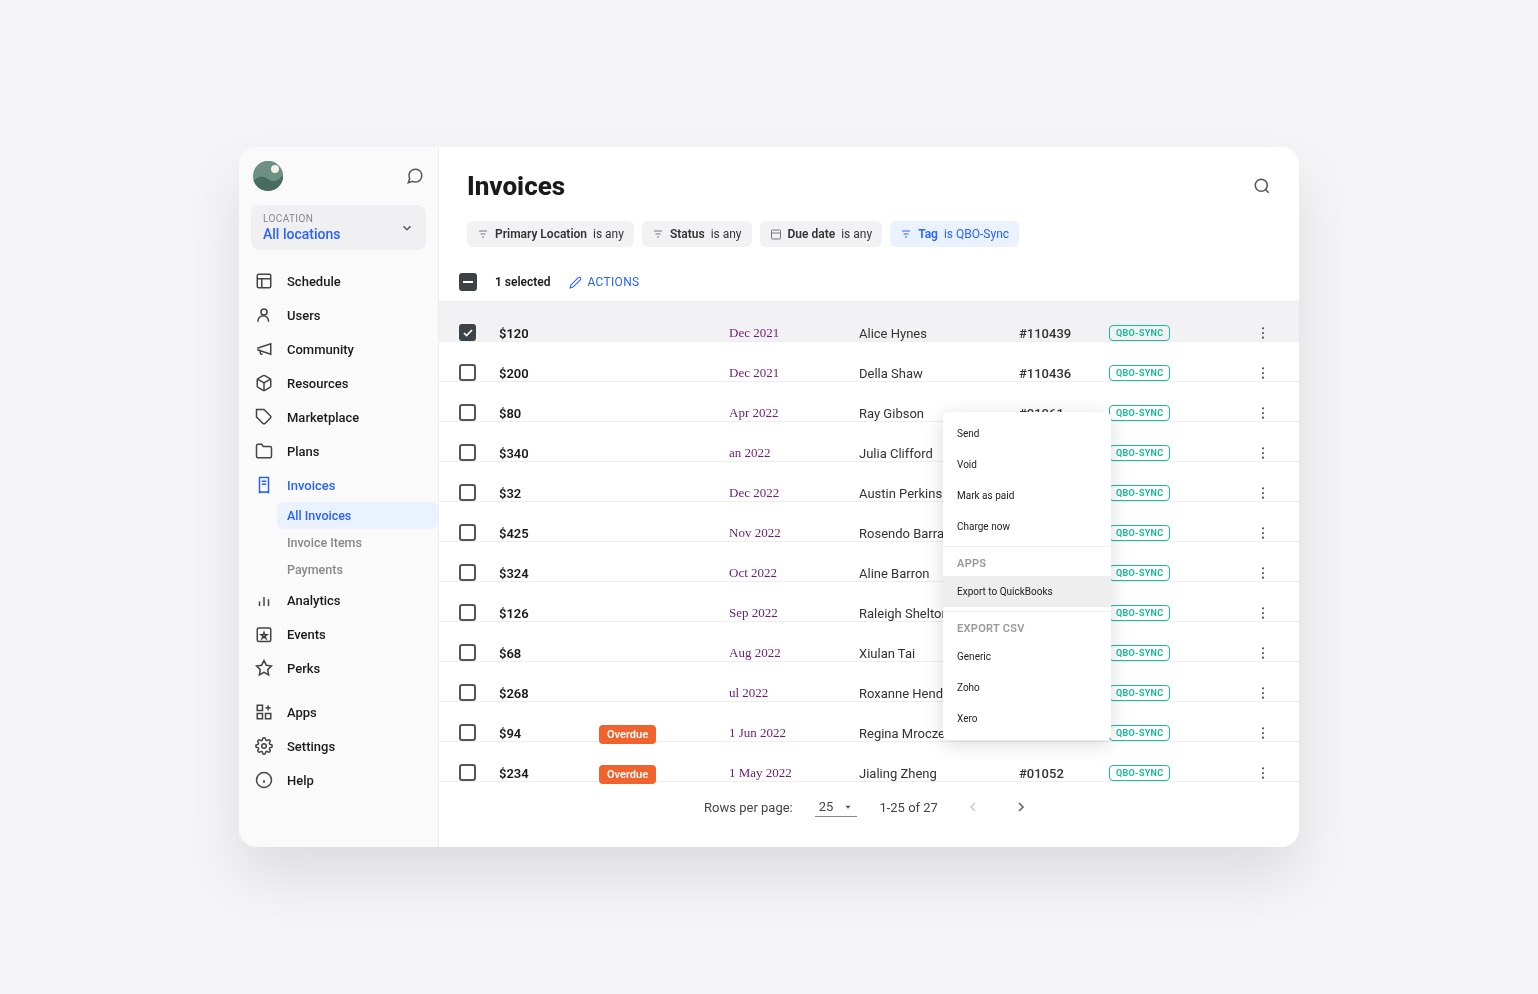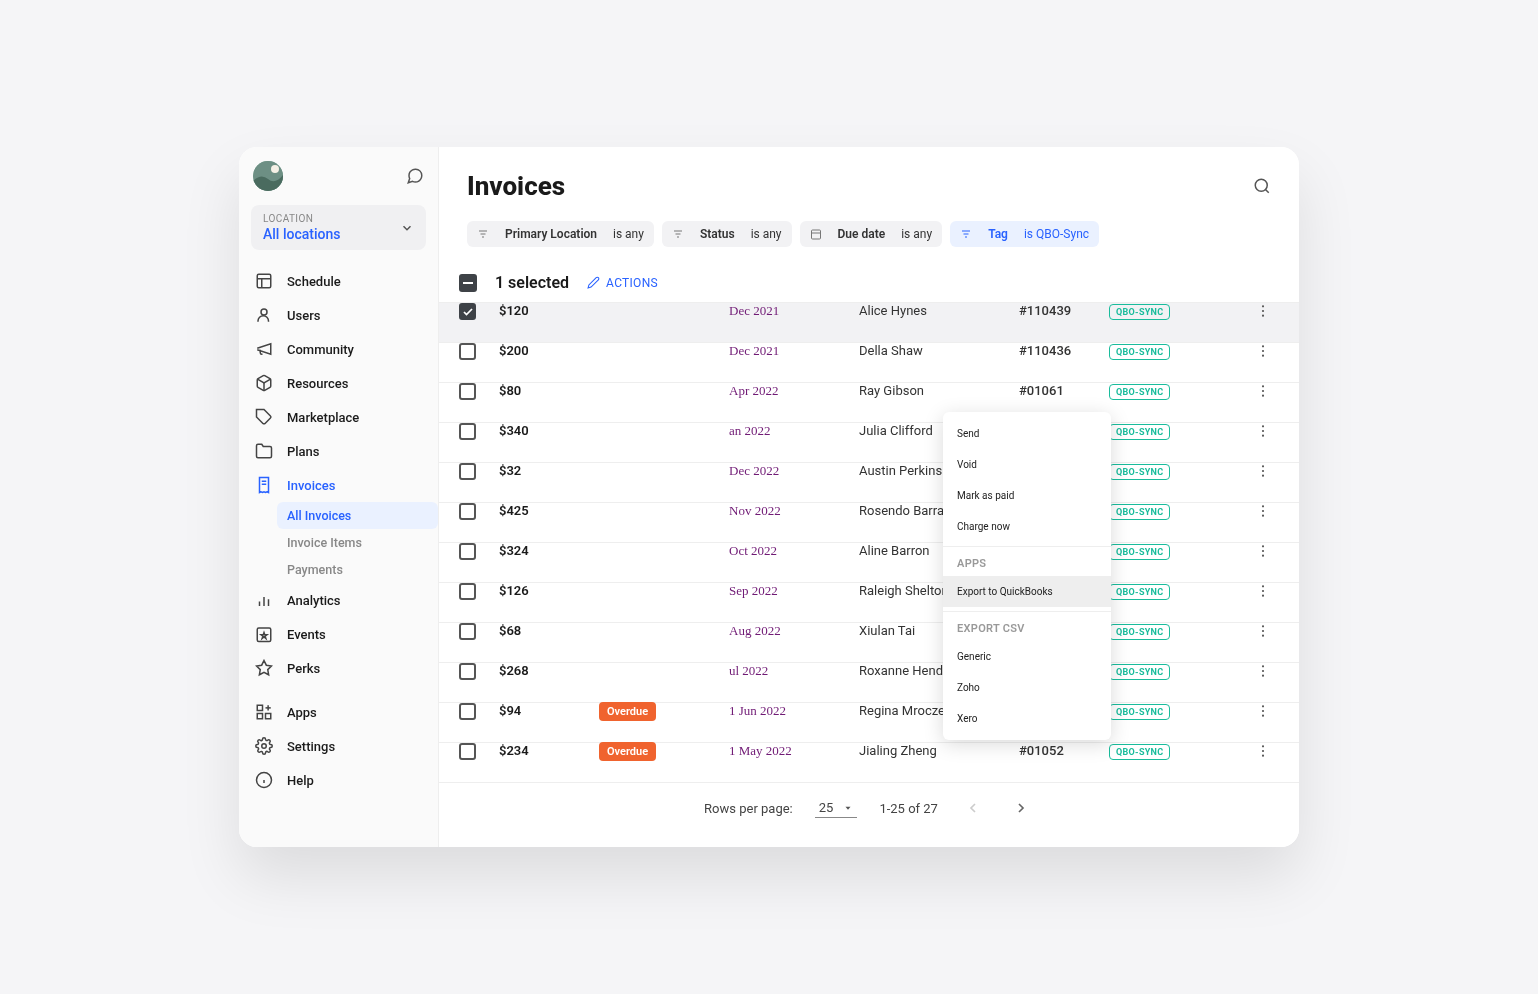--- a/index.html
+++ b/index.html
@@ -112,47 +112,47 @@
   }
   .main-header {
     display: flex;
     align-items: center;
     justify-content: space-between;
     padding: 24px 28px 0 28px;
   }
   .page-title { font-size: 26px; font-weight: 800; }
   .filters { display:flex; gap:8px; padding: 20px 28px 16px 28px; flex-wrap:wrap; }
   .filter-chip {
-    display:inline-flex; align-items:center; gap:16px;
+    display:inline-flex; align-items:center; gap:6px;
     background:#f2f2f4; border-radius:6px;
     padding:6px 10px; font-size:12px; color:#333;
   }
   .filter-chip .strong { font-weight:600; }
   .filter-chip.tag { background:#eaf1ff; color:#2962ff; }
   .filter-chip .ficon { color:#777; display:flex; }
 
   .table-toolbar {
     display:flex; align-items:center; gap:18px;
     padding: 10px 20px;
   }
   .mass-check {
     width:18px; height:18px; border-radius:3px;
     background:#3e4247; display:flex; align-items:center; justify-content:center;
   }
   .mass-check .minus { width:10px; height:2px; background:#fff; }
-  .selected-text { font-size:16px; font-weight:600; }
+  .selected-text { font-size:12px; font-weight:600; }
   .actions-btn {
     display:flex; align-items:center; gap:6px;
     color:#2962ff; font-size:12px; font-weight:400; letter-spacing:0.3px;
     cursor:pointer;
   }
 
   .table { border-top:1px solid #eee; }
   .row {
-    display:flex; align-items:flex-start;
+    display:flex; align-items:flex-end;
     border-bottom:1px solid #eee;
     padding: 0 20px;
     height:40px;
     font-size:13px;
     position:relative;
   }
   .row.selected { background:#f2f2f4; }
   .cell-check { width:40px; }
   .checkbox {
     width:17px; height:17px; border:2px solid #555; border-radius:3px;

